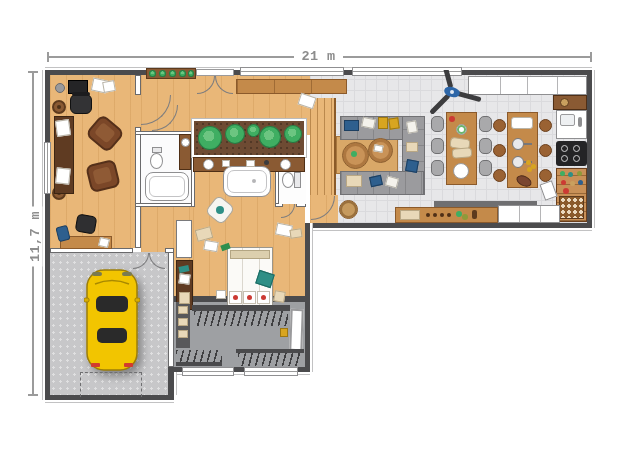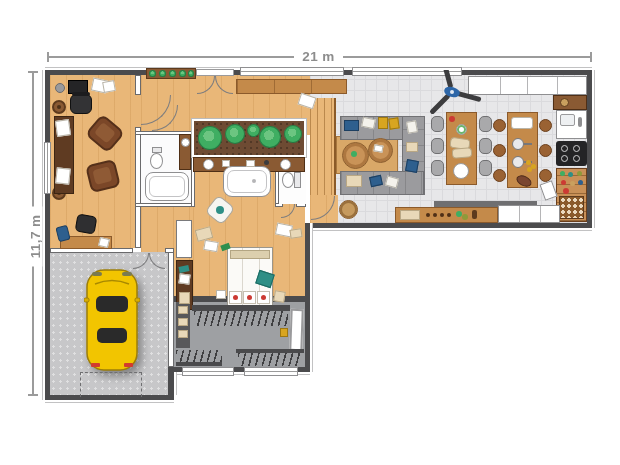--- a/index.html
+++ b/index.html
@@ -1,17 +1,17 @@
 <!DOCTYPE html>
 <html style="--wall: #4b4b4d; --wall_trim: #c2c2c3; --dim_line: #9b9b9b; --dim_text: #8d8d8d; --wood: #e9b778; --furniture_wood: #c48a4a; --dark_table: #5f3b22; --soil: #6e4b33; --plant: #3fae62; --plant_dark: #257a44; --tile: #e7e7e9; --tile_line: #dadadd; --garage_floor: #c7c7c9; --closet_floor: #9ea0a3; --sofa_gray: #9b9b9e; --chair_gray: #a9a9ab; --car_yellow: #f2c500; --accent_blue: #2e5f8e; --accent_mustard: #d8a520; --accent_red: #cc3a33; --accent_teal: #2e8f86;"><head>
 <meta charset="utf-8">
 <style>
   html,body{margin:0;padding:0;background:#fff;}
   #canvas{position:relative;width:620px;height:465px;background:#fff;overflow:hidden;
-          font-family:Liberation Sans, sans-serif;}
+          font-family:Liberation Mono, monospace;}
   .a{position:absolute;box-sizing:border-box;}
   
   .wood{background:repeating-linear-gradient(90deg,rgba(165,105,35,.17) 0 1px,transparent 1px 16px) var(--wood);}
   .tile{background:repeating-linear-gradient(0deg,var(--tile_line) 0 1px,transparent 1px 11px),
                repeating-linear-gradient(90deg,var(--tile_line) 0 1px,transparent 1px 11px),var(--tile);}
   .garage{background:radial-gradient(rgba(255,255,255,.45) 1px,transparent 1.4px),var(--garage_floor);background-size:7px 7px;}
   .closetf{background:var(--closet_floor);}
   
   .wall{background:var(--wall);}
   .wt{box-shadow:0 -2px 0 #fff,0 -3px 0 var(--wall_trim);}

